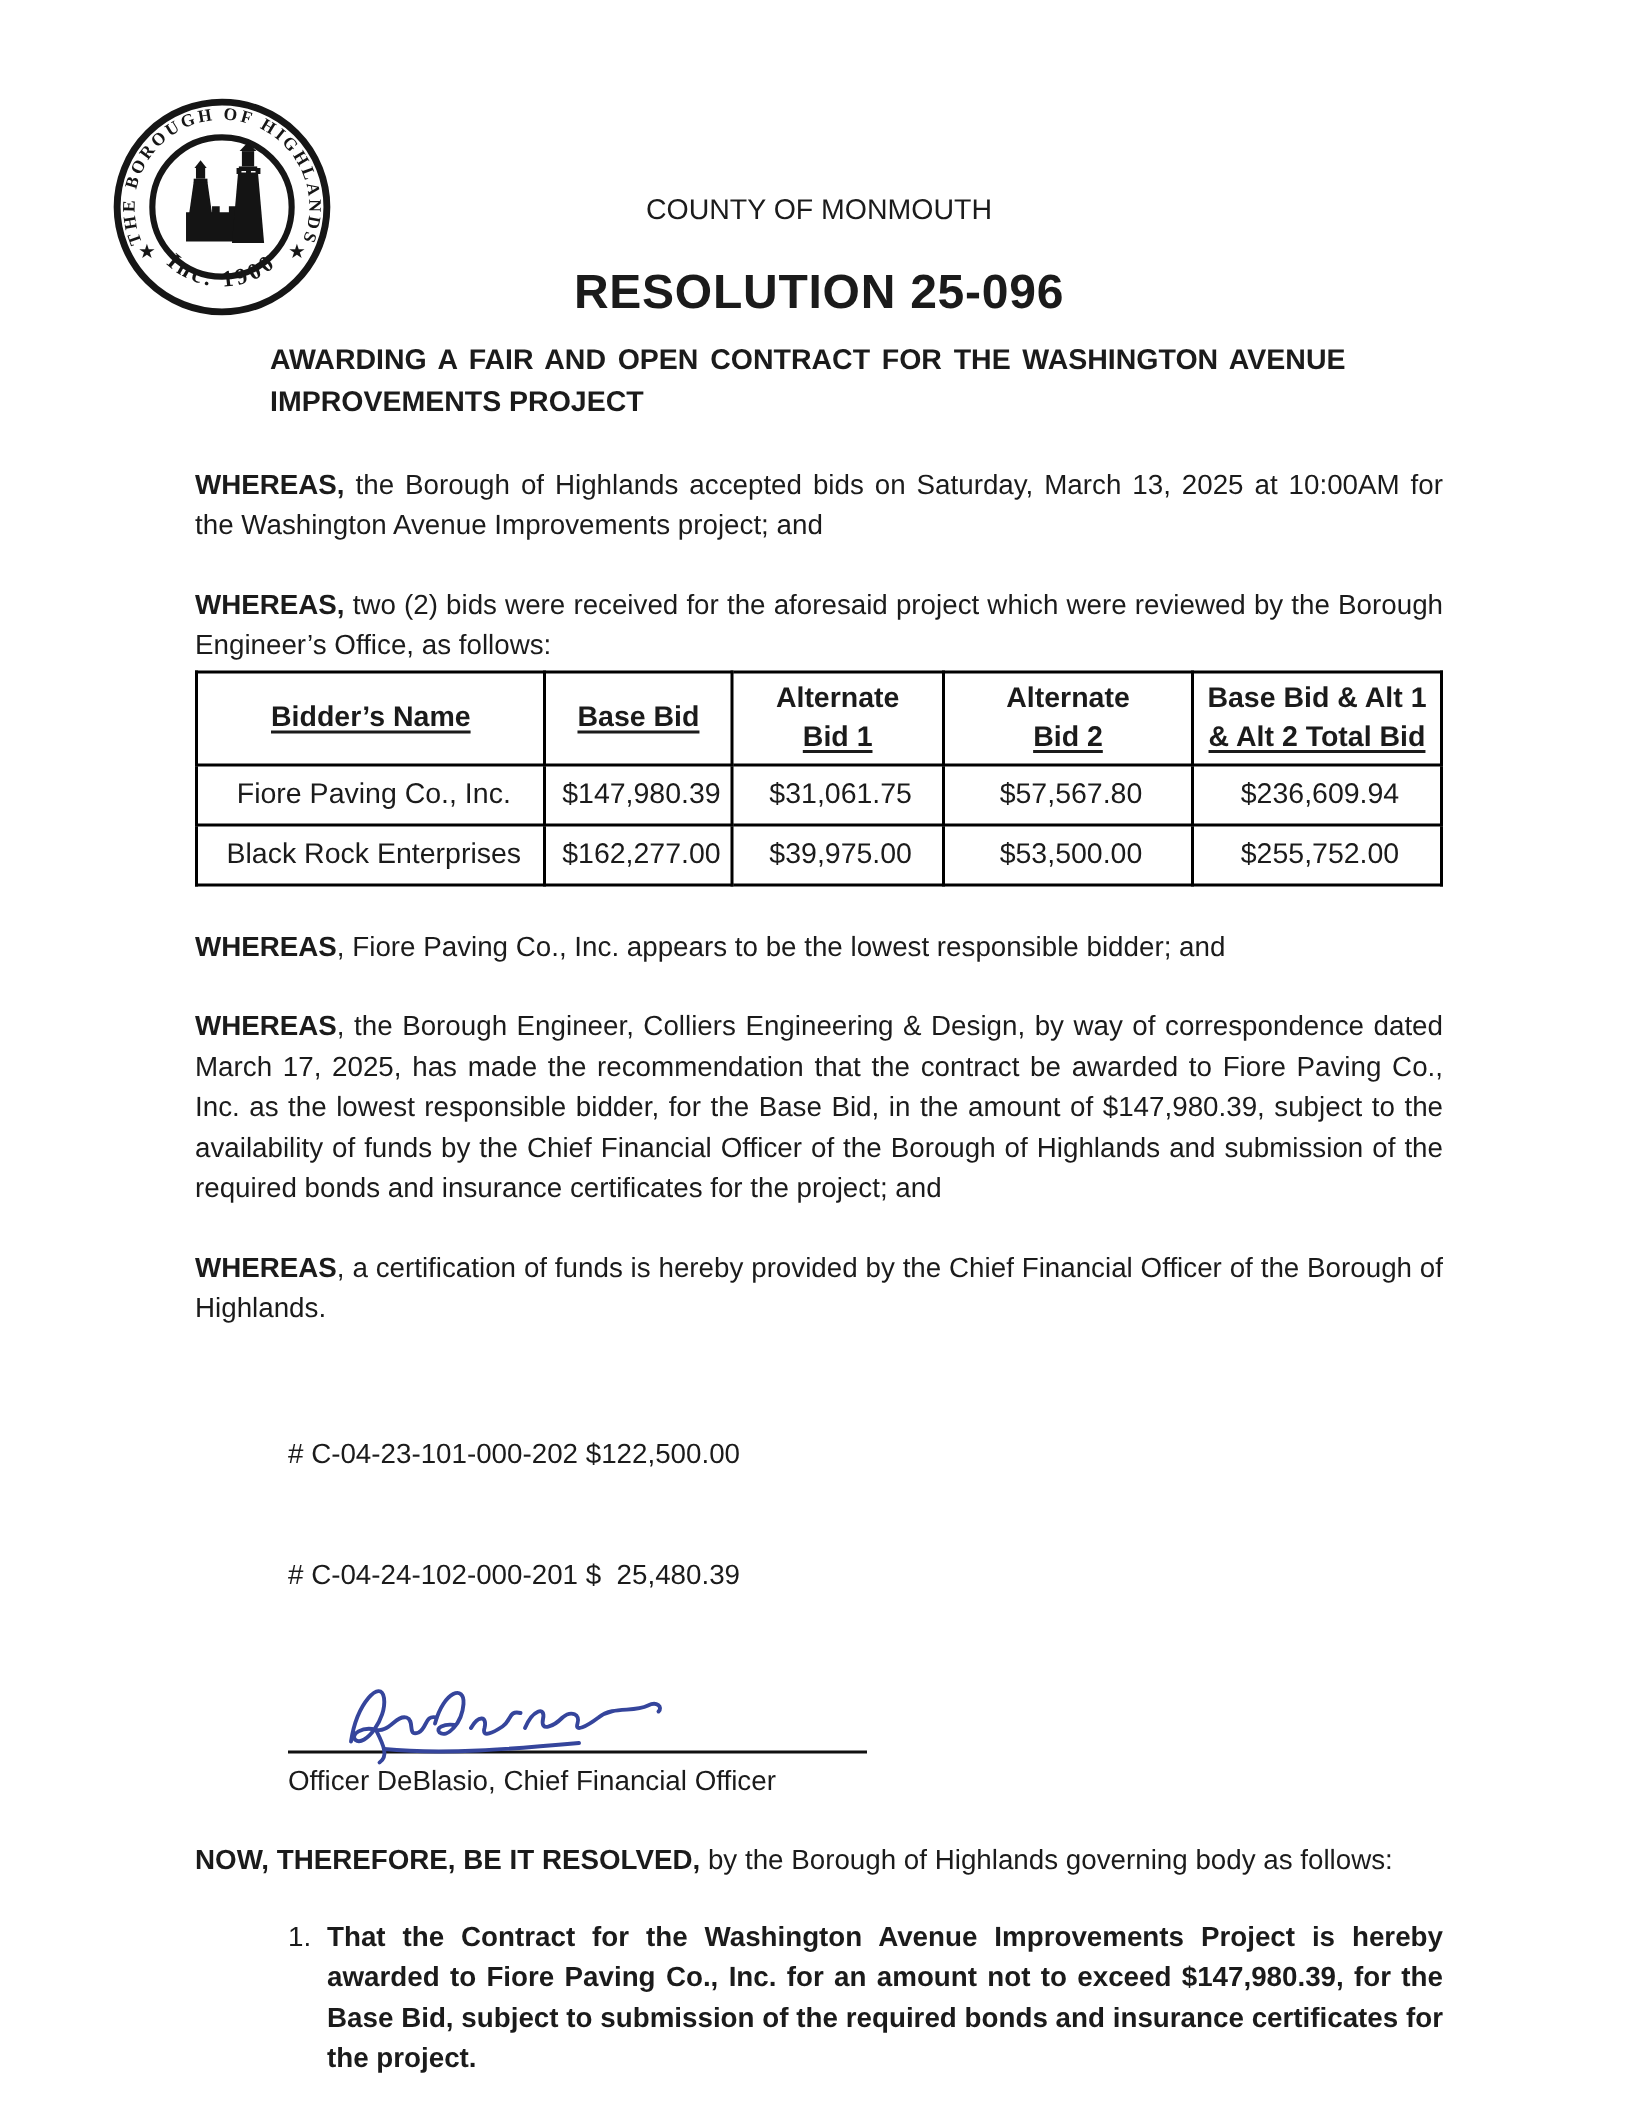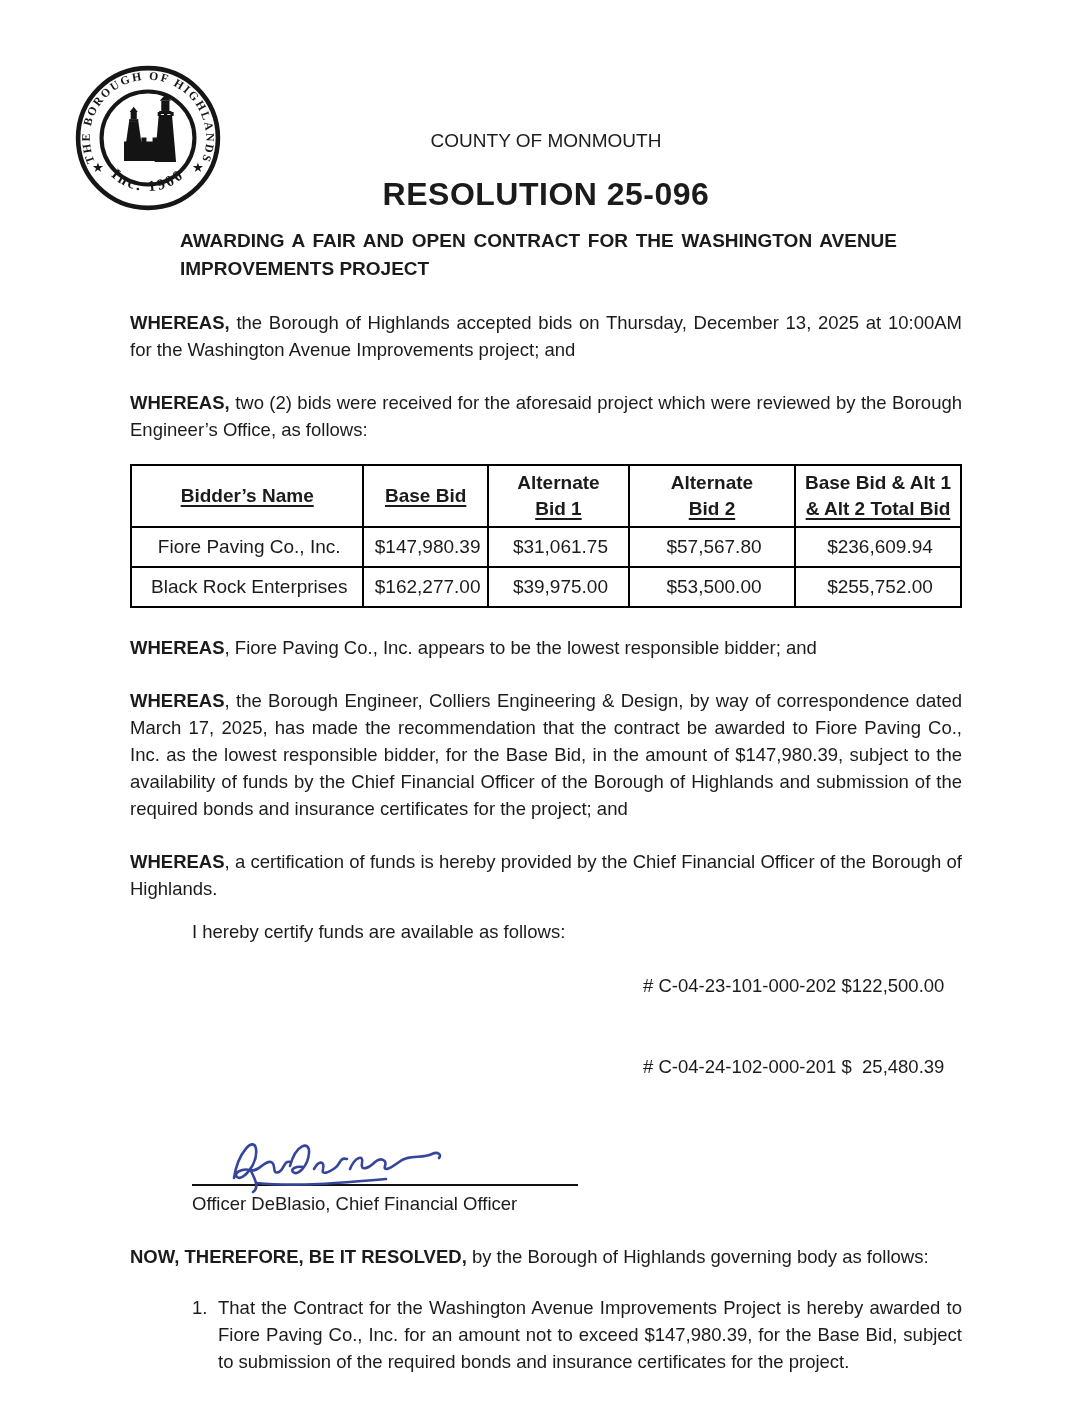--- a/index.html
+++ b/index.html
@@ -44,21 +44,21 @@
     font-size: 18.5px;
     line-height: 27px;
     text-align: justify;
   }
   p.clause .lead { font-weight: bold; }
   p.tight { }
 
   
   table.bid-table {
     width: 100%;
-    margin-top: 21px;
+    margin-top: 4px;
     border-collapse: collapse;
     table-layout: fixed;
   }
   .bid-table th, .bid-table td {
     border: 2px solid #000;
     font-size: 19px;
     vertical-align: middle;
   }
   .bid-table th {
     font-weight: bold;
@@ -97,21 +97,21 @@
 
   .resolved-clause { margin-top: 30px; }
 
   .list-row {
     display: flex;
     margin: 24px 0 0 62px;
     font-size: 18.5px;
     line-height: 27px;
   }
   .list-num { flex: 0 0 26px; }
-  .list-text { flex: 1; text-align: justify; }
+  .list-text { flex: 1; text-align: justify; font-weight: bold; }
 </style>
 </head>
 <body>
 
 <div class="page">
 
   <div class="seal">
     <svg viewBox="0 0 145 145" width="148" height="148">
       <defs>
         <path id="topArc" d="M 32.2,112.8 A 57,57 0 1 1 112.8,112.8" fill="none"></path>
@@ -145,21 +145,21 @@
   <div class="content">
 
     <div class="doc-header">
       <div class="line">COUNTY OF MONMOUTH</div>
     </div>
 
     <div class="doc-title">RESOLUTION 25-096</div>
 
     <div class="doc-subtitle">AWARDING A FAIR AND OPEN CONTRACT FOR THE WASHINGTON AVENUE IMPROVEMENTS PROJECT</div>
 
-    <p class="clause"><span class="lead">WHEREAS,</span><span> the Borough of Highlands accepted bids on Thursday, December 13, 2025 at 10:00AM for the Washington Avenue Improvements project; and</span></p>
+    <p class="clause"><span class="lead">WHEREAS,</span><span> the Borough of Highlands accepted bids on Saturday, March 13, 2025 at 10:00AM for the Washington Avenue Improvements project; and</span></p>
 
     <p class="clause"><span class="lead">WHEREAS,</span><span> two (2) bids were received for the aforesaid project which were reviewed by the Borough Engineer’s Office, as follows:</span></p>
 
     <table class="bid-table">
       <colgroup>
         <col style="width:28%">
           <col style="width:15%">
           <col style="width:17%">
           <col style="width:20%">
           <col style="width:20%">
@@ -189,21 +189,20 @@
     </tbody>
       </table>
 
     <p class="clause"><span class="lead">WHEREAS</span><span>, Fiore Paving Co., Inc. appears to be the lowest responsible bidder; and</span></p>
 
     <p class="clause tight"><span class="lead">WHEREAS</span><span>, the Borough Engineer, Colliers Engineering &amp; Design, by way of correspondence dated March 17, 2025, has made the recommendation that the contract be awarded to Fiore Paving Co., Inc. as the lowest responsible bidder, for the Base Bid, in the amount of $147,980.39, subject to the availability of funds by the Chief Financial Officer of the Borough of Highlands and submission of the required bonds and insurance certificates for the project; and</span></p>
 
     <p class="clause tight"><span class="lead">WHEREAS</span><span>, a certification of funds is hereby provided by the Chief Financial Officer of the Borough of Highlands.</span></p>
 
     <div class="cert-row">
-      <div class="cert-label">I hereby certify funds are available as follows:</div>
       <div class="accounts">
         <span class="account-line"># C-04-23-101-000-202 $122,500.00</span>
         <span class="account-line"># C-04-24-102-000-201 $  25,480.39</span>
       </div>
     </div>
 
     <div class="sig-block">
       <svg class="sig-svg" viewBox="0 0 252 66">
         <g fill="none" stroke="#35459c" stroke-width="2.6" stroke-linecap="round" stroke-linejoin="round">
           <path d="M8,46 C12,20 28,4 30,17 C32,31 17,50 11,45 C7,41 16,36 24,38 C33,41 38,28 45,30 C51,32 45,43 53,40 C59,37 57,28 65,30"></path>

